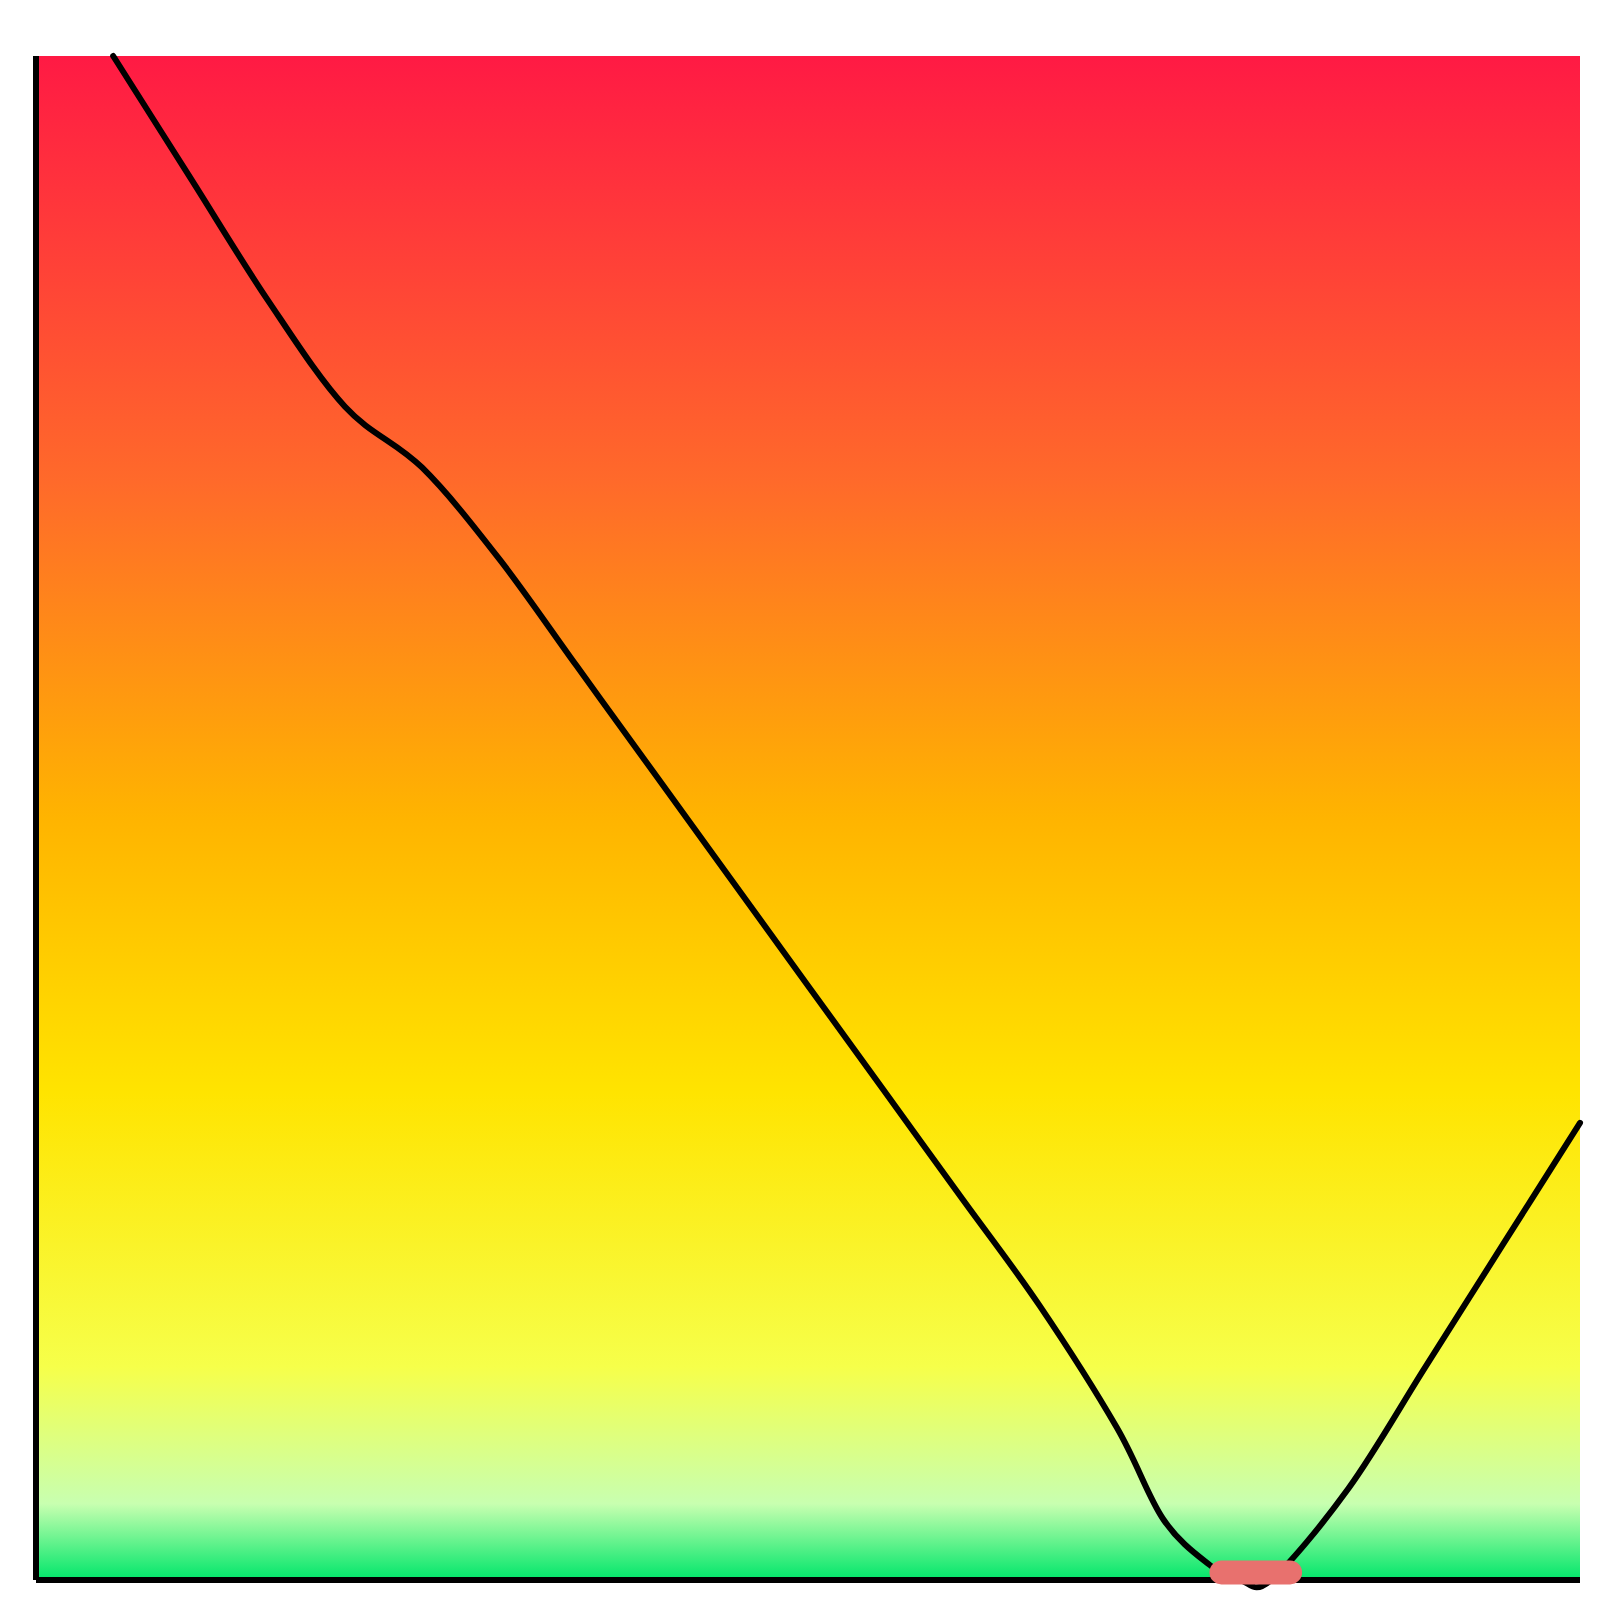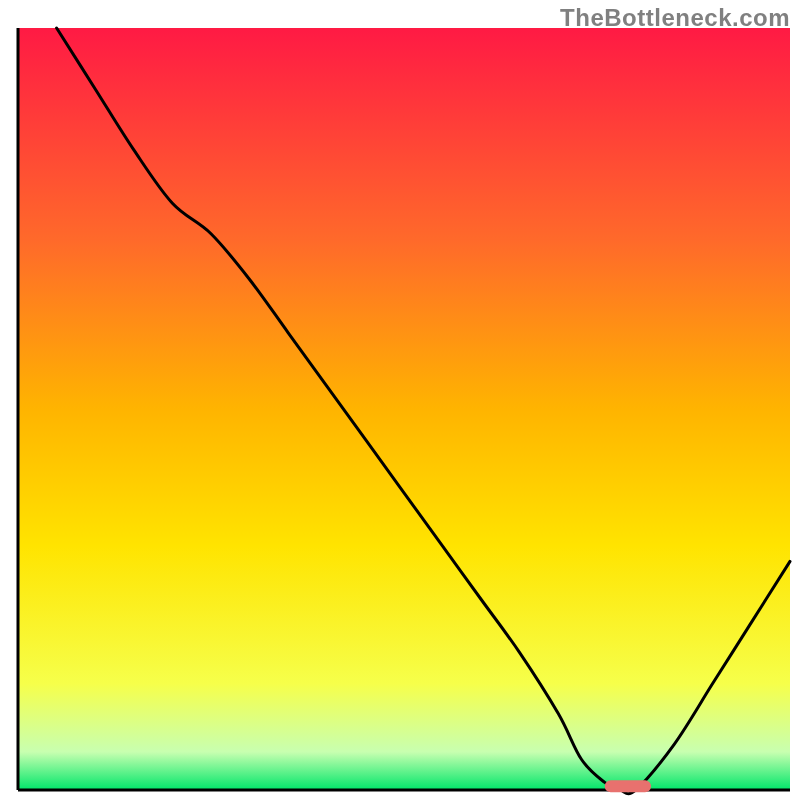--- a/index.html
+++ b/index.html
@@ -28,21 +28,20 @@
   svg.plot {
     position: absolute;
     top: 0;
     left: 0;
   }
 </style>
 </head>
 <body>
 
 <div class="chart-wrap">
-  <div class="watermark">TheBottleneck.com</div>
 
   <svg class="plot" width="800" height="800" viewBox="0 0 800 800">
     <defs>
       <linearGradient id="bgGrad" x1="0" y1="0" x2="0" y2="1">
         <stop id="g0" offset="0%" stop-color="#ff1a44"></stop>
         <stop id="g1" offset="28%" stop-color="#ff6a2a"></stop>
         <stop id="g2" offset="50%" stop-color="#ffb400"></stop>
         <stop id="g3" offset="68%" stop-color="#ffe400"></stop>
         <stop id="g4" offset="86%" stop-color="#f6ff4a"></stop>
         <stop id="g5" offset="95%" stop-color="#c8ffb0"></stop>

